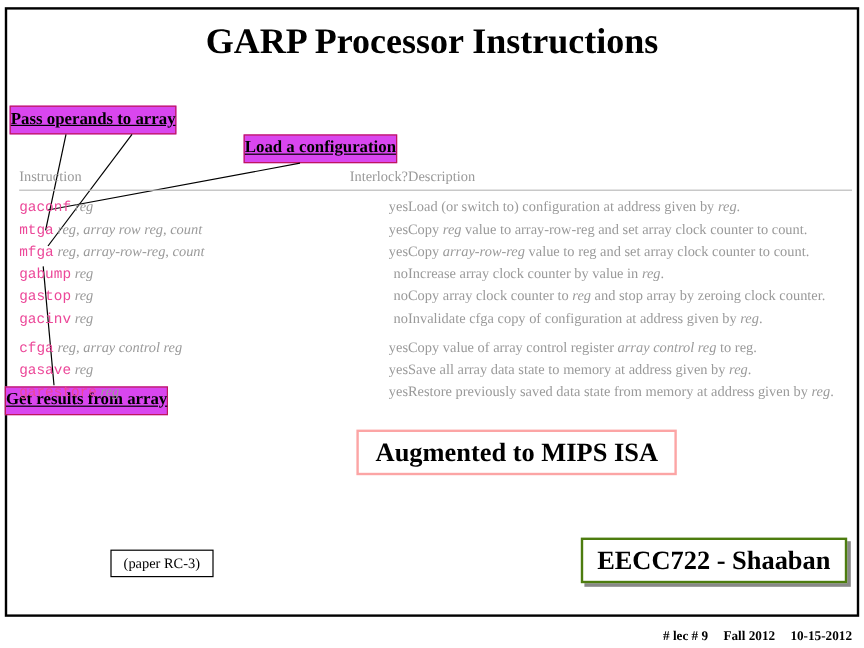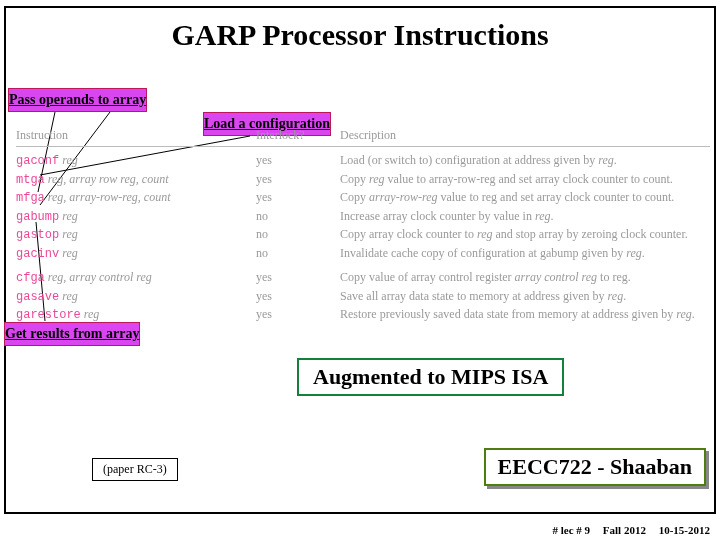--- a/index.html
+++ b/index.html
@@ -37,21 +37,21 @@
     font-weight: bold;
     padding: 3px 0;
   }
   .pass-box { top: 88px; left: 8px; }
   .load-box { top: 112px; left: 203px; }
   .get-box  { top: 322px; left: 4px; }
   .pass-box span, .load-box span, .get-box span { text-decoration: underline; }
   .aug-box {
     position: absolute;
     top: 358px; left: 297px;
-    border: 2px solid #15803d;
+    border: 2px solid #fca5a5;
     background: #fff;
     font-size: 22px;
     font-weight: bold;
     padding: 4px 14px;
   }
   .paper-box {
     position: absolute;
     top: 458px; left: 92px;
     border: 1px solid #000;
     font-size: 12px;
@@ -70,30 +70,30 @@
   .footer {
     position: absolute;
     bottom: 4px; right: 10px;
     font-size: 11px;
     font-weight: bold;
   }
   .footer span { margin-left: 10px; }
 
   .table-area {
     position: absolute;
-    top: 128px; left: 16px; right: 10px;
+    top: 140px; left: 16px; right: 10px;
     font-size: 12px;
     color: #9a9a9a;
     font-family: Georgia, "Times New Roman", serif;
   }
   .sep { border-top: 1px solid #bbb; margin: 3px 0 6px 0; }
   .row { display: flex; margin-bottom: 2.5px; line-height: 1.25; }
   .row.header { font-style: normal; margin-bottom: 2px; }
   .c-instr { width: 240px; white-space: nowrap; }
-  .c-lock  { width: 84px; }
+  .c-lock  { width: 84px; text-align: right; }
   .c-desc  { flex: 1; }
   .mono { font-family: "Courier New", monospace; font-size: 12px; color:#ec4899; }
   .it { font-style: italic; }
   svg.leader { position: absolute; pointer-events:none; }
 </style>
 </head>
 <body>
 
 <div class="slide-border"></div>
 
@@ -145,21 +145,21 @@
         <div class="c-desc"><span>Increase array clock counter by value in </span><span class="it">reg</span><span>.</span></div>
       </div>
       <div class="row">
         <div class="c-instr"><span class="mono">gastop</span><span class="it">  reg</span></div>
         <div class="c-lock">no</div>
         <div class="c-desc"><span>Copy array clock counter to </span><span class="it">reg</span><span> and stop array by zeroing clock counter.</span></div>
       </div>
       <div class="row">
         <div class="c-instr"><span class="mono">gacinv</span><span class="it">  reg</span></div>
         <div class="c-lock">no</div>
-        <div class="c-desc"><span>Invalidate cache copy of configuration at gabump given by </span><span class="it">reg</span><span>.</span></div>
+        <div class="c-desc"><span>Invalidate cfga copy of configuration at address given by </span><span class="it">reg</span><span>.</span></div>
       </div>
       <div style="height: 6px;"></div>
       <div class="row">
         <div class="c-instr"><span class="mono">cfga</span><span class="it">  reg, array control reg</span></div>
         <div class="c-lock">yes</div>
         <div class="c-desc"><span>Copy value of array control register </span><span class="it">array control reg</span><span> to reg.</span></div>
       </div>
       <div class="row">
         <div class="c-instr"><span class="mono">gasave</span><span class="it">  reg</span></div>
         <div class="c-lock">yes</div>

